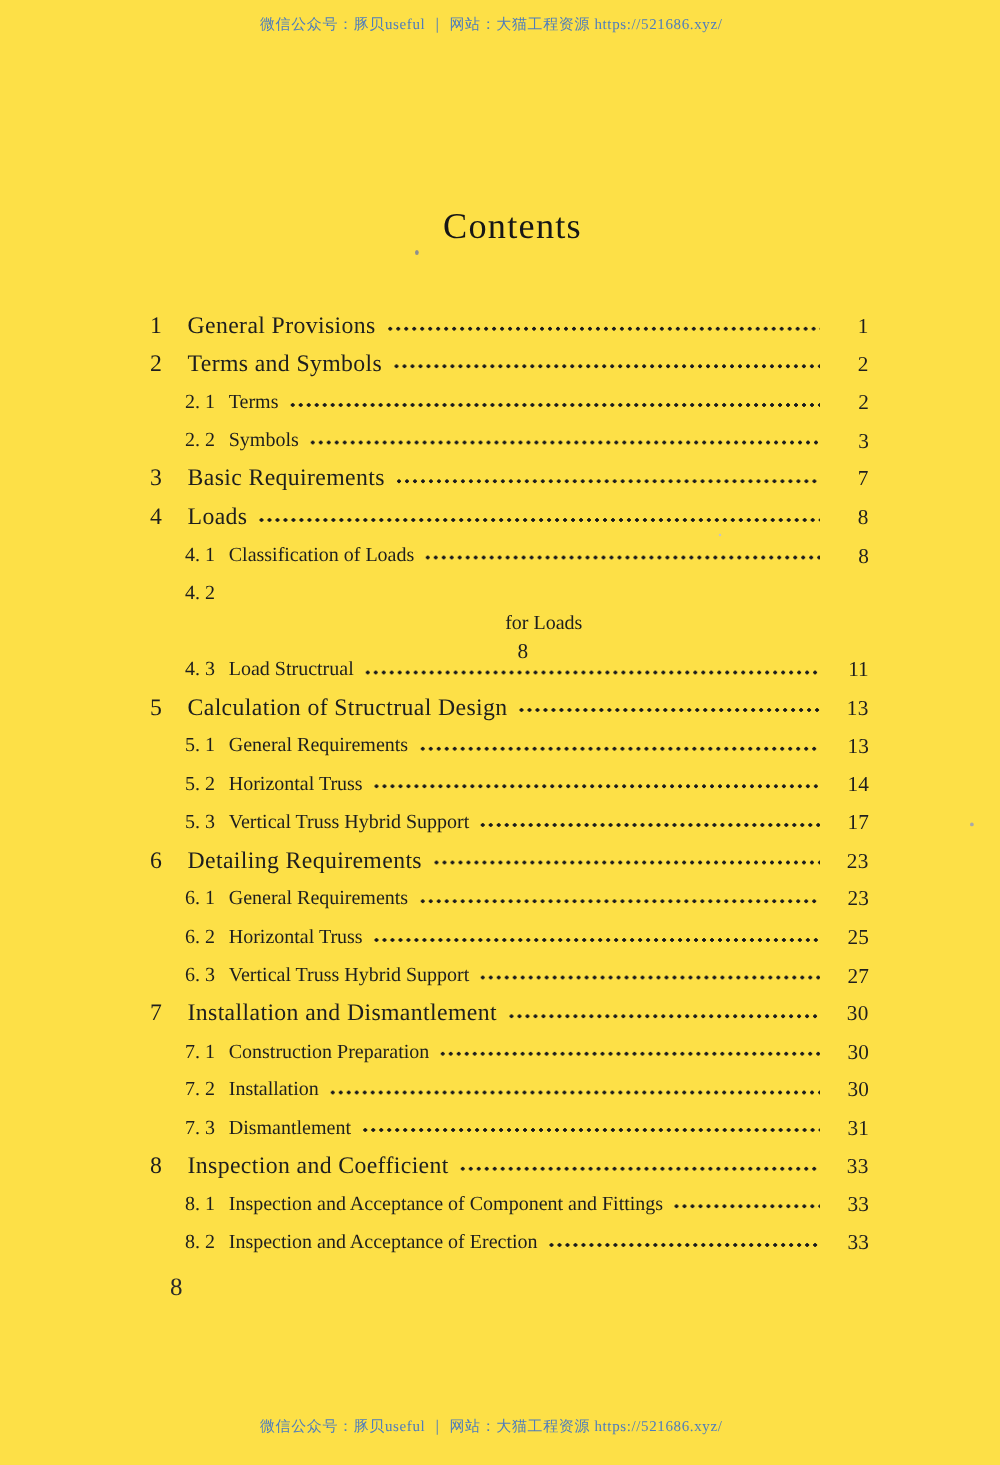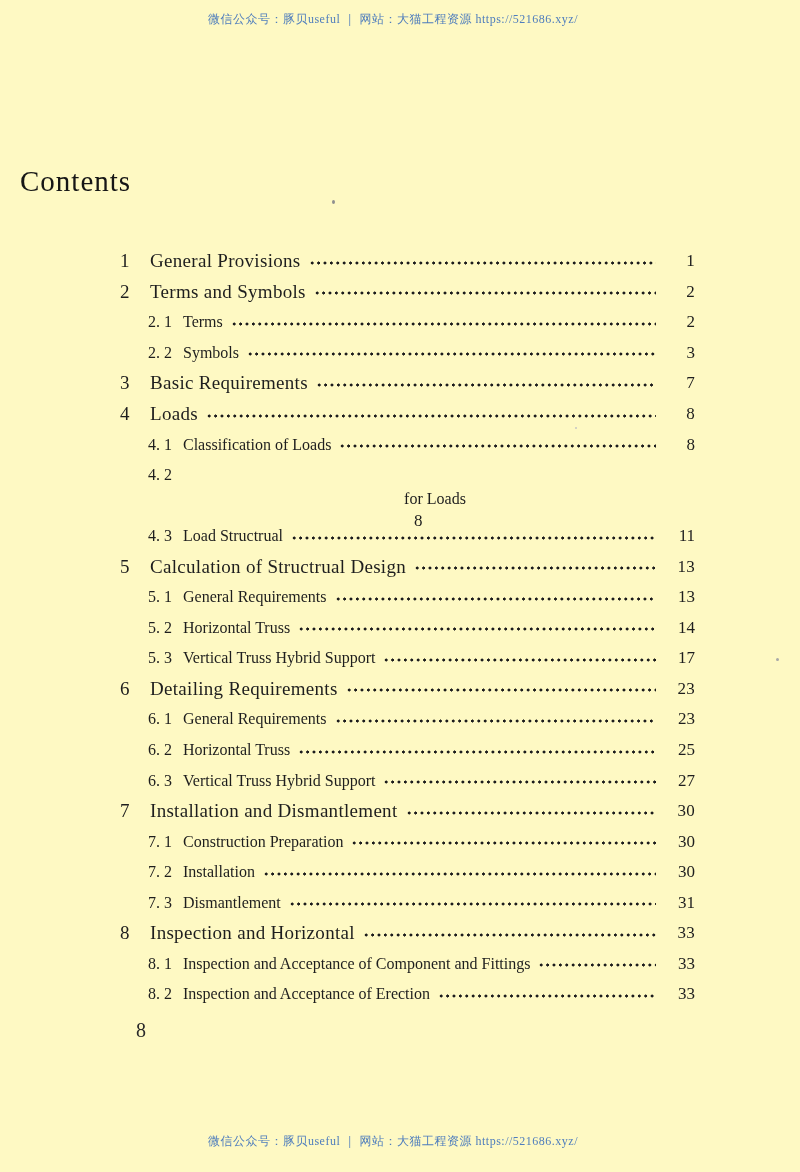--- a/index.html
+++ b/index.html
@@ -1,20 +1,20 @@
 <!DOCTYPE html>
 <html><head>
 <meta charset="utf-8">
 <style>
   html, body { margin: 0; padding: 0; background: #ffffff; }
   .sheet {
     position: relative;
     width: 800px;
     height: 1172px;
-    background: #fef9c3;
+    background: #fde047;
     overflow: hidden;
     font-family: "Liberation Serif", "DejaVu Serif", serif;
     color: #1e1e1e;
   }
   .watermark {
     position: absolute;
     left: 0;
     width: 100%;
     text-align: center;
     font-size: 12px;
@@ -24,20 +24,21 @@
   }
   .watermark.top { top: 11px; padding-right: 14px; box-sizing: border-box; }
   .watermark.bottom { top: 1133px; padding-right: 14px; box-sizing: border-box; }
 
   .doc-title {
     position: absolute;
     top: 165px;
     left: 0;
     width: 100%;
     margin: 0;
+    text-align: center;
     padding-left: 20px;
     box-sizing: border-box;
     font-size: 29px;
     font-weight: normal;
     letter-spacing: 1px;
     color: #161616;
   }
 
   .toc {
     position: absolute;
@@ -224,21 +225,21 @@
         <span class="pg">30</span>
       </div>
       <div class="row lvl2">
         <span class="num">7. 3</span>
         <span class="title">Dismantlement</span>
         <span class="leader"></span>
         <span class="pg">31</span>
       </div>
       <div class="row lvl1">
         <span class="num">8</span>
-        <span class="title">Inspection and Horizontal</span>
+        <span class="title">Inspection and Coefficient</span>
         <span class="leader"></span>
         <span class="pg">33</span>
       </div>
       <div class="row lvl2">
         <span class="num">8. 1</span>
         <span class="title">Inspection and Acceptance of Component and Fittings</span>
         <span class="leader"></span>
         <span class="pg">33</span>
       </div>
       <div class="row lvl2">

